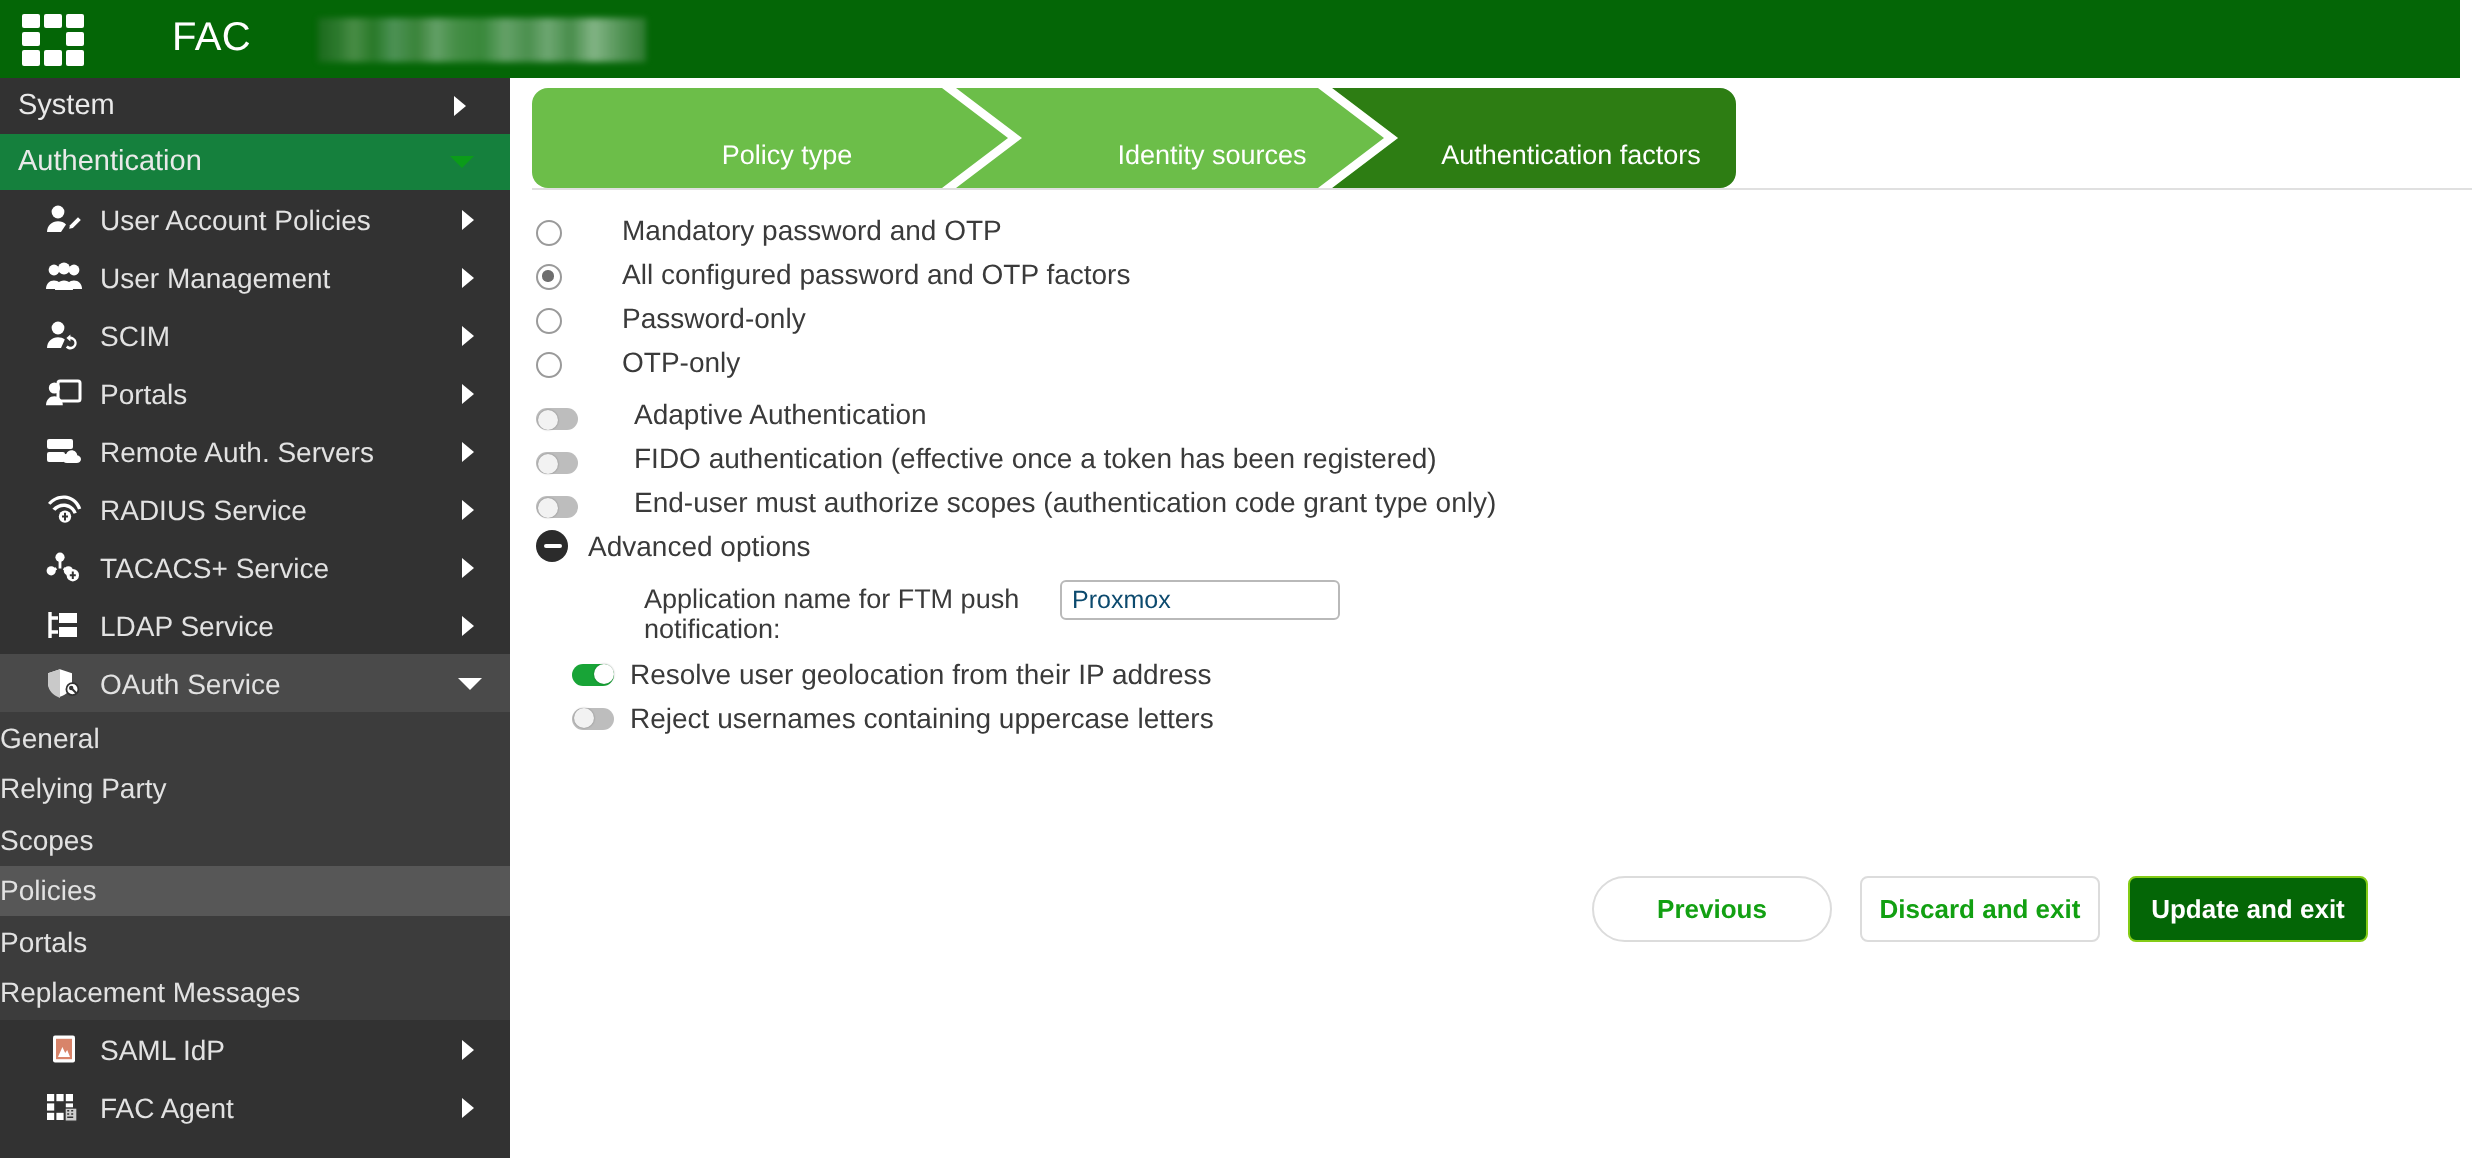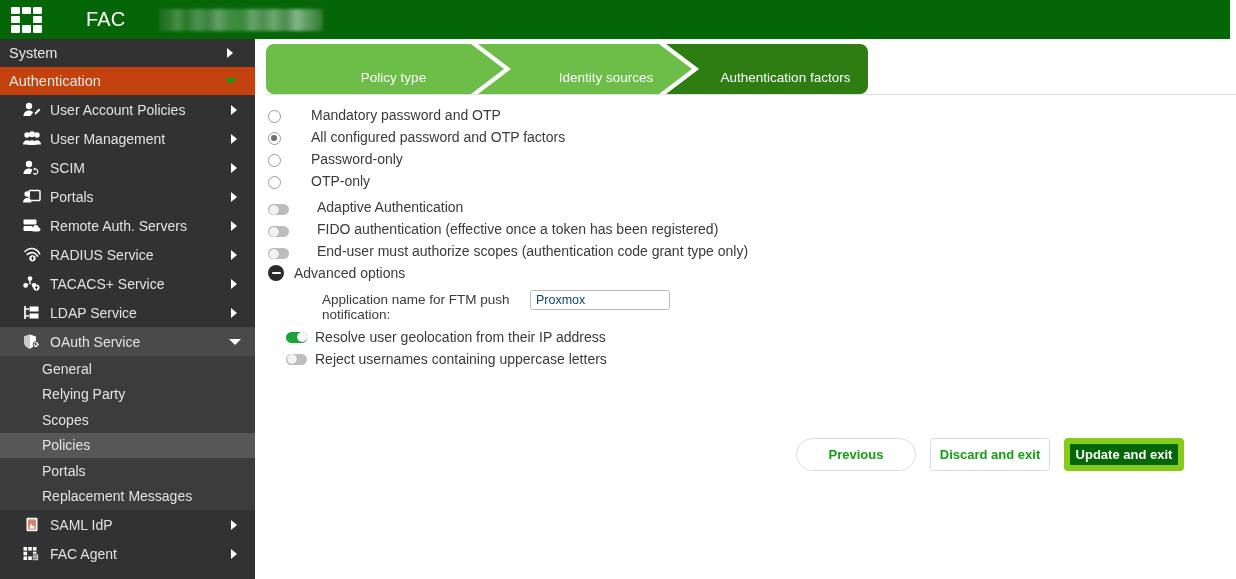--- a/index.html
+++ b/index.html
@@ -60,21 +60,21 @@
     overflow: hidden;
   }
   .nav-top {
     height: 28px;
     display: flex; align-items: center;
     padding-left: 9px; padding-right: 9px;
     color: #e9e9e9; font-size: 14.5px;
     cursor: pointer;
     position: relative;
   }
-  .nav-top.active { background: #c2410c; }
+  .nav-top.active { background: #15803d; }
   .nav-top .caret-r {
     position: absolute; right: 22px;
     width: 0; height: 0;
     border-left: 6px solid #ffffff;
     border-top: 5px solid transparent;
     border-bottom: 5px solid transparent;
   }
   .nav-top .caret-d {
     position: absolute; right: 18px;
     width: 0; height: 0;
@@ -110,21 +110,20 @@
     width: 0; height: 0;
     border-top: 6px solid #ffffff;
     border-left: 6px solid transparent;
     border-right: 6px solid transparent;
   }
 
   .subnav { background: #3c3c3c; padding-bottom: 1px; }
   .subnav-item {
     height: 25.5px;
     display: flex; align-items: center;
-    padding-left: 42px;
     color: #e2e2e2; font-size: 14px;
     cursor: pointer;
   }
   .subnav-item.selected { background: #575757; }
 
   
   .main {
     position: absolute; left: 255px; top: 39px;
     width: 981px; height: 540px;
     background: #ffffff;
@@ -241,21 +240,21 @@
     border: 1px solid #dcdcdc; border-radius: 17px;
     color: #12a012;
   }
   .btn-discard {
     width: 120px; height: 33px;
     border: 1px solid #dcdcdc; border-radius: 4px;
     color: #12a012;
   }
   .btn-update {
     width: 120px; height: 33px;
-    border: 6px solid #84cc16; border-radius: 4px;
+    border: 1px solid #84cc16; border-radius: 4px;
     background: #046606; color: #ffffff;
   }
 </style>
 </head>
 <body>
 
 <div class="header">
   <div class="logo-mark">
     <div class="logo-cell"></div>
       <div class="logo-cell"></div>

